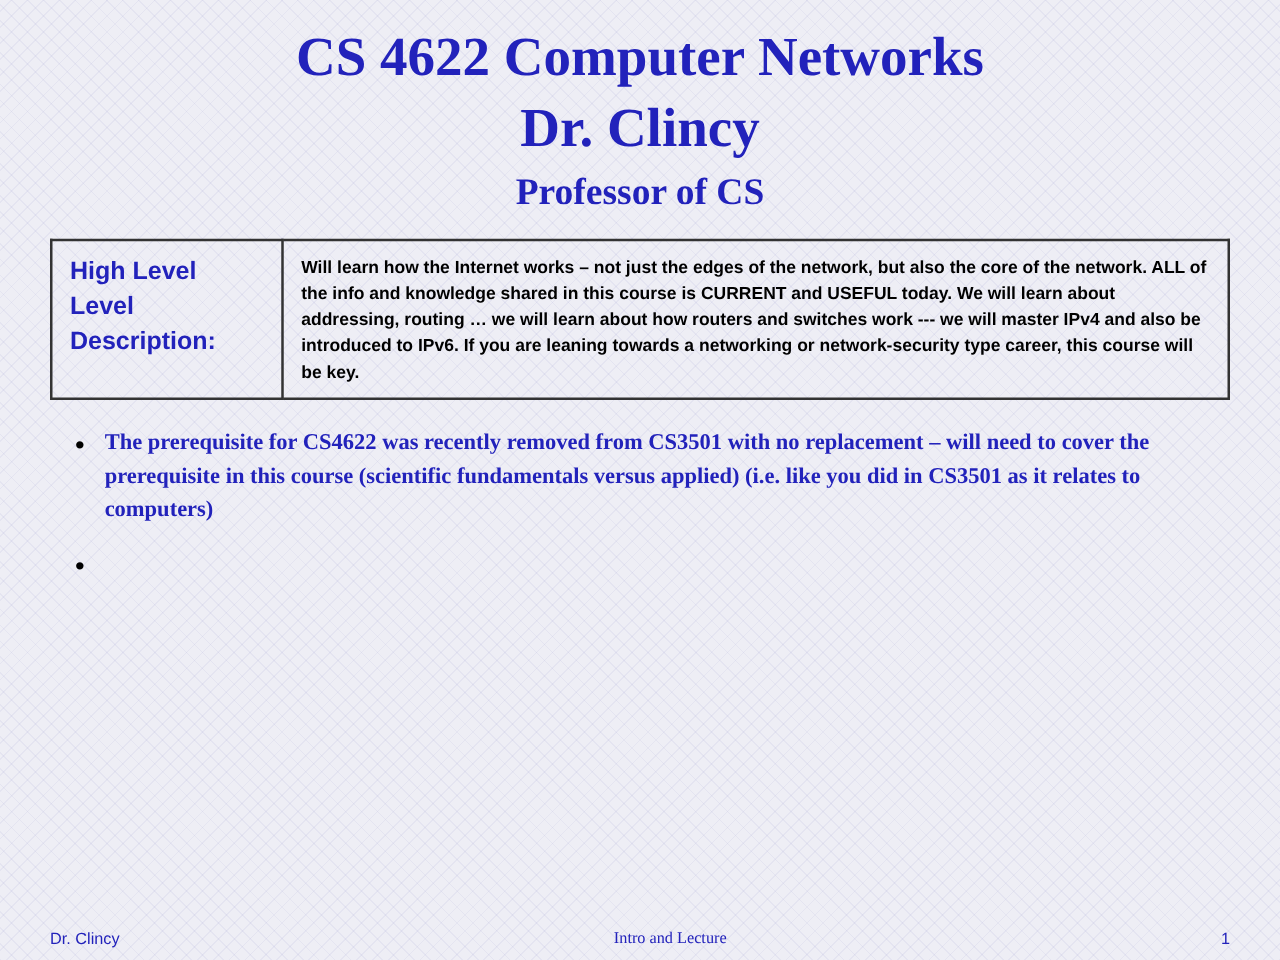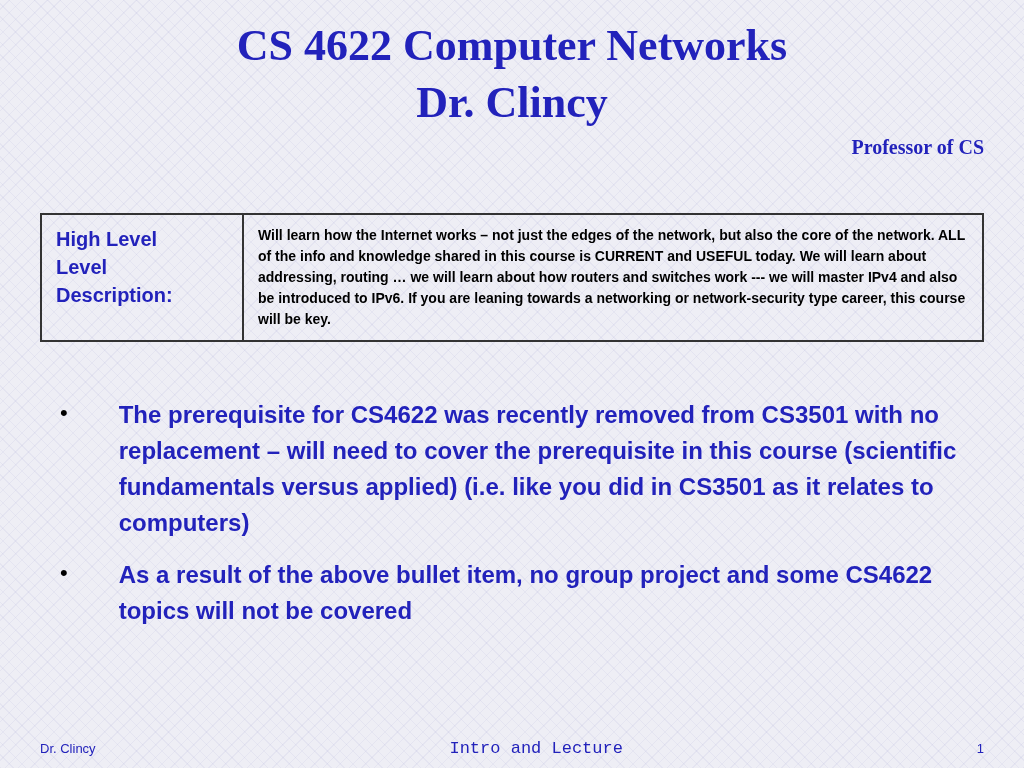--- a/index.html
+++ b/index.html
@@ -1,19 +1,18 @@
 <!DOCTYPE html>
 <html><head>
   <meta charset="utf-8">
   <style>
     * {
       margin: 0;
       padding: 0;
       box-sizing: border-box;
-      gap: 35px;
     }
 
     body {
       width: 1024px;
       height: 768px;
       background-color: #e8e8f0;
       background-image: 
         repeating-linear-gradient(
           45deg,
           rgba(180, 180, 220, 0.15) 0px,
@@ -74,43 +73,42 @@
     .title-line2 {
       font-size: 44px;
       font-weight: bold;
       color: #2222bb;
       font-family: 'Times New Roman', Times, serif;
       line-height: 1.2;
       margin-bottom: 4px;
     }
 
     .title-line3 {
-      font-size: 20px;
+      font-size: 30px;
       font-weight: bold;
       color: #2222bb;
       font-family: 'Times New Roman', Times, serif;
       line-height: 1.3;
-      text-align: right;
     }
 
     .content-table {
       width: 100%;
       border-collapse: collapse;
       border: 2px solid #333;
       margin-bottom: 20px;
     }
 
     .content-table td {
       border: 2px solid #333;
       padding: 10px 14px;
       vertical-align: top;
     }
 
     .table-label-cell {
-      width: 202px;
+      width: 185px;
       font-size: 20px;
       font-weight: bold;
       color: #2222bb;
       font-family: Arial, sans-serif;
       line-height: 1.4;
     }
 
     .table-content-cell {
       font-size: 14px;
       font-weight: bold;
@@ -133,46 +131,46 @@
     .bullet-dot {
       font-size: 22px;
       color: #000;
       margin-right: 16px;
       margin-top: 1px;
       flex-shrink: 0;
       line-height: 1.4;
     }
 
     .bullet-text {
-      font-size: 24px;
-      font-weight: bold;
-      color: #2222bb;
-      font-family: Liberation Sans, sans-serif;
+      font-size: 18px;
+      font-weight: bold;
+      color: #2222bb;
+      font-family: Liberation Serif, serif;
       line-height: 1.5;
     }
 
     .footer {
       display: flex;
       justify-content: space-between;
       align-items: center;
       padding-top: 8px;
       border-top: none;
       margin-top: auto;
     }
 
     .footer-left {
       font-size: 13px;
       color: #2222bb;
       font-family: Arial, sans-serif;
     }
 
     .footer-center {
-      font-size: 17px;
-      color: #2222bb;
-      font-family: Liberation Mono, monospace;
+      font-size: 13px;
+      color: #2222bb;
+      font-family: Liberation Serif, serif;
     }
 
     .footer-right {
       font-size: 13px;
       color: #2222bb;
       font-family: Arial, sans-serif;
     }
   </style>
 </head>
 <body>
@@ -198,21 +196,20 @@
   </tbody>
     </table>
 
   <div class="bullet-section">
     <div class="bullet-item">
       <span class="bullet-dot">•</span>
       <span class="bullet-text">The prerequisite for CS4622 was recently removed from CS3501 with no replacement – will need to cover the prerequisite in this course (scientific fundamentals versus applied) (i.e. like you did in CS3501 as it relates to computers)</span>
     </div>
     <div class="bullet-item">
       <span class="bullet-dot">•</span>
-      <span class="bullet-text">As a result of the above bullet item, no group project and some CS4622 topics will not be covered</span>
     </div>
   </div>
 
   <div class="footer">
     <span class="footer-left">Dr. Clincy</span>
     <span class="footer-center">Intro and Lecture</span>
     <span class="footer-right">1</span>
   </div>
 
 </div>

